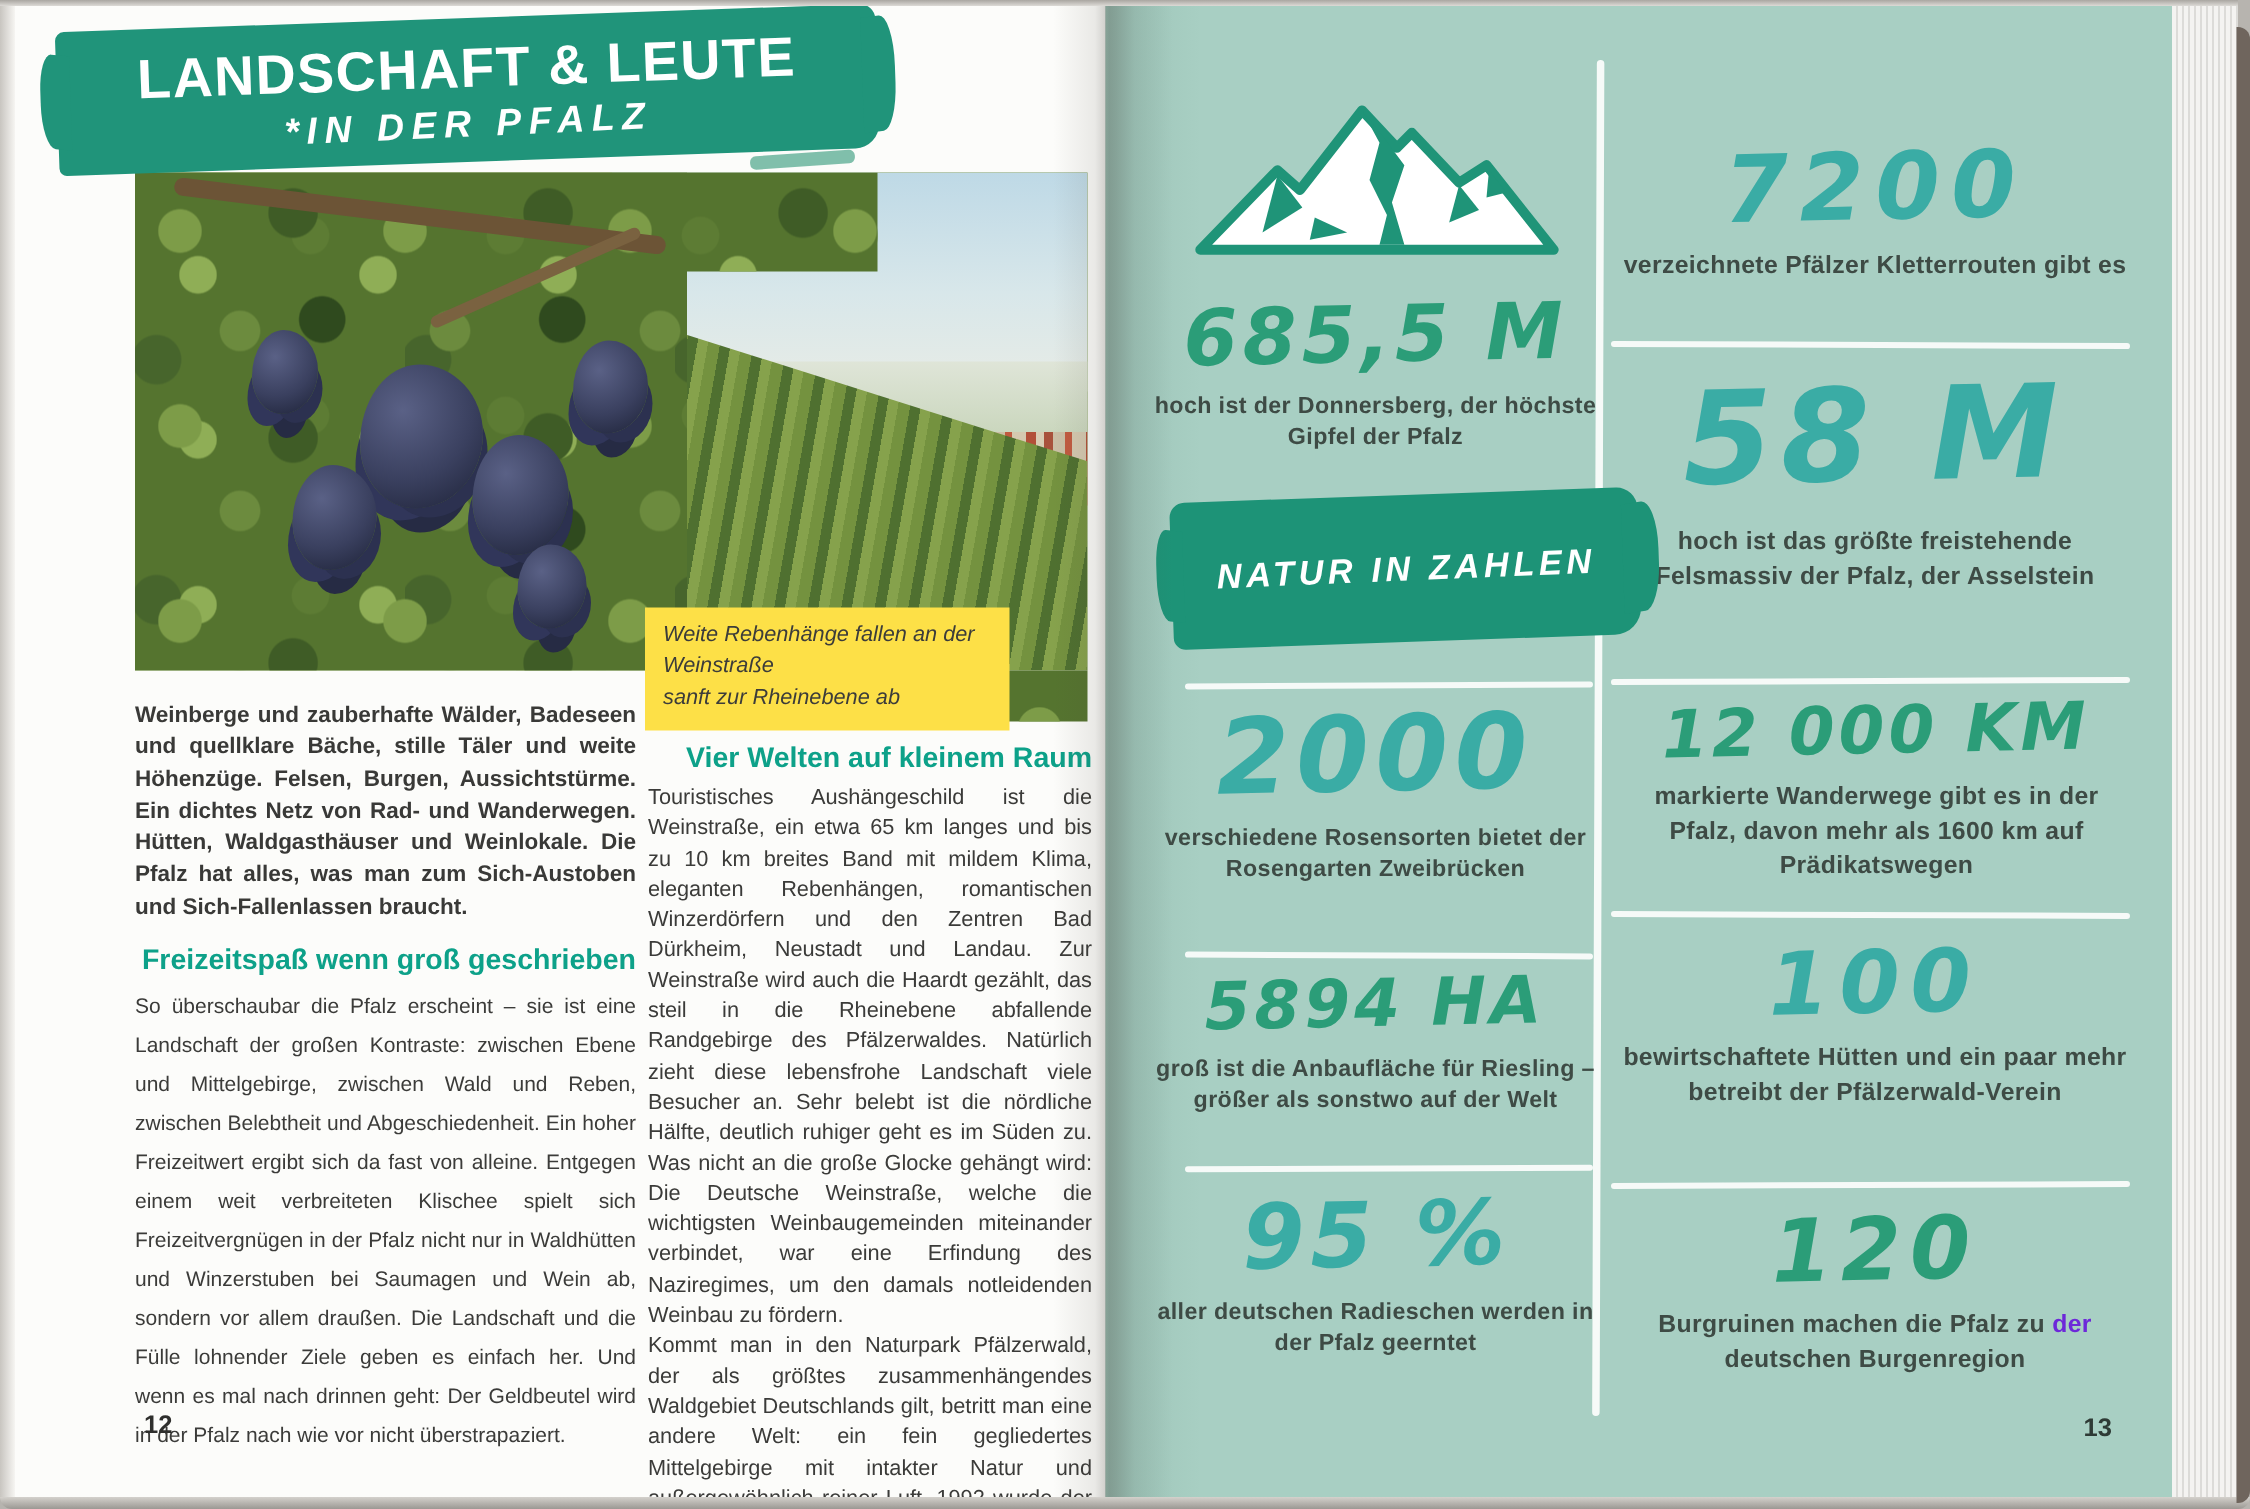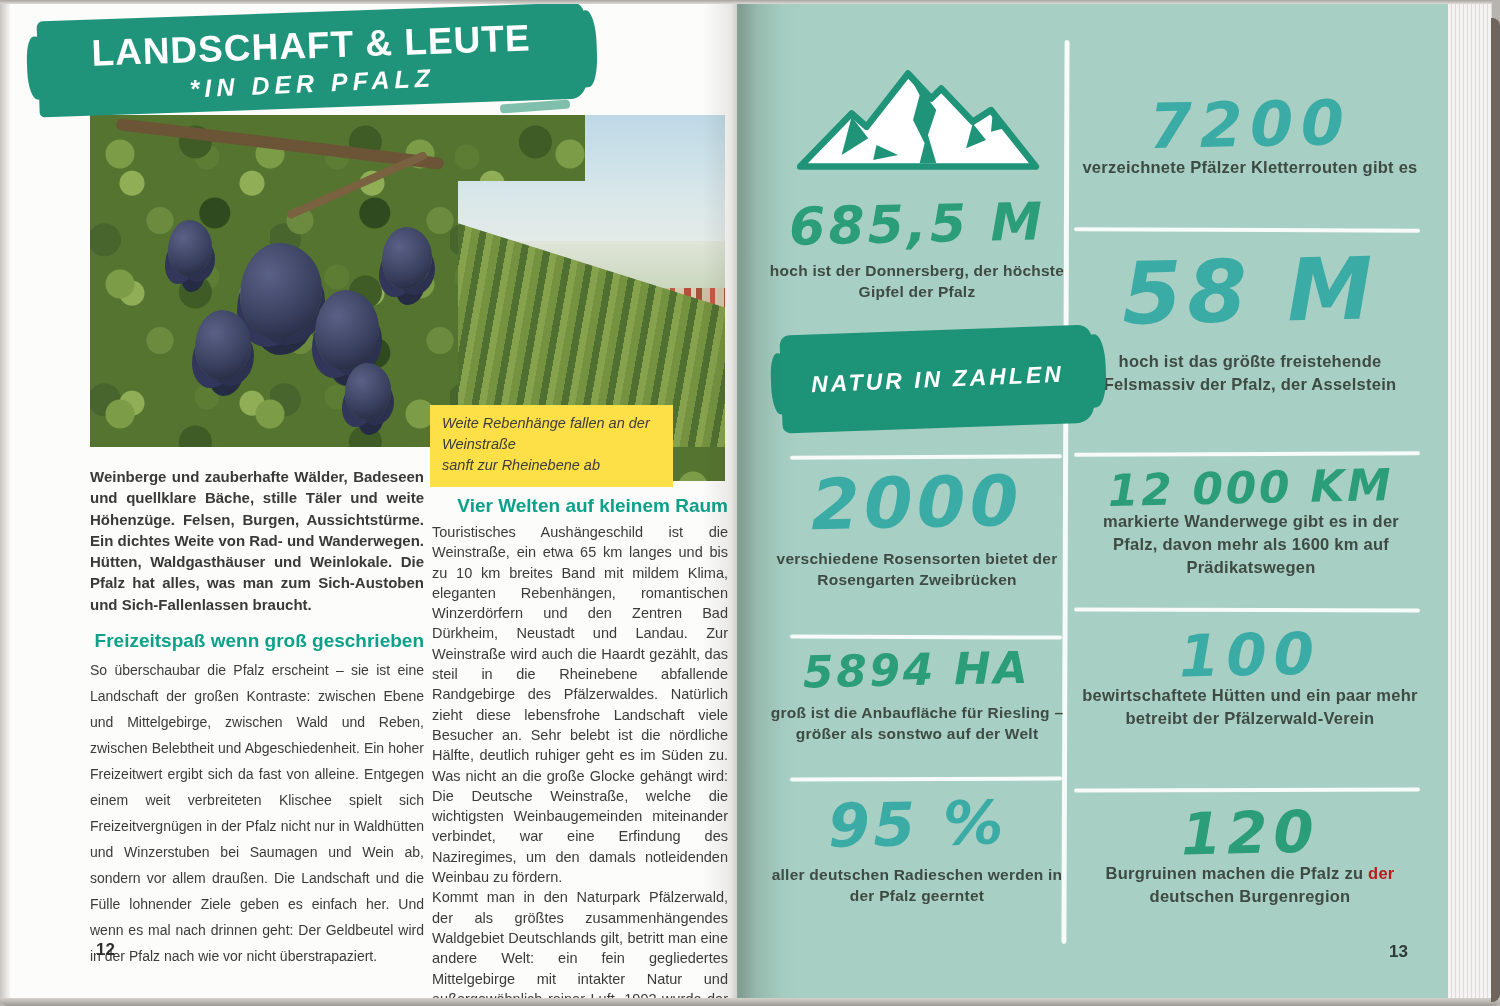--- a/index.html
+++ b/index.html
@@ -93,33 +93,33 @@
   .natur-banner::before{content:"";position:absolute;left:-10px;top:18%;height:62%;width:18px;background:inherit;transform:skewY(8deg);border-radius:40% 0 0 45%;}
   .natur-banner::after{content:"";position:absolute;right:-13px;top:10%;height:74%;width:24px;background:inherit;transform:skewY(-7deg);border-radius:0 45% 42% 0;}
   .natur-label{color:#ffffff;font-size:23px;font-weight:700;font-style:italic;letter-spacing:3px;transform:rotate(-.4deg);white-space:nowrap;}
 
   .cell{position:absolute;display:flex;flex-direction:column;align-items:center;justify-content:flex-start;text-align:center;}
   .stat-value{font-family:"DejaVu Sans","Liberation Sans",sans-serif;font-weight:700;font-style:italic;letter-spacing:.06em;transform:rotate(-1.2deg);line-height:1;}
   .num-teal{color:#3aaca5;}
   .num-green{color:#2b9d78;}
   .stat-caption{font-weight:700;color:#3e4b45;letter-spacing:.25px;}
   .cap-l{font-size:15.5px;line-height:1.38;max-width:300px;margin-top:10px;}
-  .cap-r{font-size:16.5px;line-height:1.38;max-width:345px;}
+  .cap-r{font-size:16.5px;line-height:1.38;max-width:345px;margin-top:10px;}
   .c-icon{left:56px;top:58px;width:250px;height:112px;}
   .c-685{left:12px;top:194px;width:336px;}   .c-685 .stat-value{font-size:52px;}
   .c-2000{left:12px;top:464px;width:336px;}  .c-2000 .stat-value{font-size:70px;}
   .c-5894{left:12px;top:644px;width:336px;}  .c-5894 .stat-value{font-size:44px;}
   .c-95{left:12px;top:790px;width:336px;}    .c-95 .stat-value{font-size:60px;}
   .c-7200{left:340px;top:90px;width:346px;}  .c-7200 .stat-value{font-size:62px;letter-spacing:.12em;}
   .c-58{left:340px;top:244px;width:346px;}   .c-58 .stat-value{font-size:86px;}
   .c-12000{left:338px;top:462px;width:352px;}.c-12000 .stat-value{font-size:44px;}
   .c-100{left:340px;top:622px;width:346px;}  .c-100 .stat-value{font-size:58px;letter-spacing:.12em;}
   .c-120{left:340px;top:800px;width:346px;}  .c-120 .stat-value{font-size:58px;letter-spacing:.1em;}
   .c-58 .stat-caption{margin-top:16px;}
-  .stat-caption .em{color:#b91c1c;}
+  .stat-caption .em{color:#6d28d9;}
   .pn-right{position:absolute;right:40px;bottom:36px;color:#2e3a35;}
 </style>
 </head>
 <body>
 
 <div class="book">
 
   <div class="left-page">
 
     <div class="banner-frag"></div>
@@ -145,21 +145,21 @@
       <div class="grape g6"></div>
     </div>
     <div class="photo-ext"></div>
 
     <div class="caption-box">
       <span class="cap">Weite Rebenhänge fallen an der Weinstraße</span>
       <span class="cap">sanft zur Rheinebene ab</span>
     </div>
 
     <div class="col col-left">
-      <p class="intro">Weinberge und zauberhafte Wälder, Badeseen und quellklare Bäche, stille Täler und weite Höhenzüge. Felsen, Burgen, Aussichtstürme. Ein dichtes Weite von Rad- und Wanderwegen. Hütten, Waldgasthäuser und Weinlokale. Die Pfalz hat alles, was man zum Sich-Austoben und Sich-Fallenlassen braucht.</p>
+      <p class="intro">Weinberge und zauberhafte Wälder, Badeseen und quellklare Bäche, stille Täler und weite Höhenzüge. Felsen, Burgen, Aussichtstürme. Ein dichtes Netz von Rad- und Wanderwegen. Hütten, Waldgasthäuser und Weinlokale. Die Pfalz hat alles, was man zum Sich-Austoben und Sich-Fallenlassen braucht.</p>
       <h3 class="sect">Freizeitspaß wenn groß geschrieben</h3>
       <p class="bodytx">So überschaubar die Pfalz erscheint – sie ist eine Landschaft der großen Kontraste: zwischen Ebene und Mittelgebirge, zwischen Wald und Reben, zwischen Belebtheit und Abgeschiedenheit. Ein hoher Freizeitwert ergibt sich da fast von alleine. Entgegen einem weit verbreiteten Klischee spielt sich Freizeitvergnügen in der Pfalz nicht nur in Waldhütten und Winzerstuben bei Saumagen und Wein ab, sondern vor allem draußen. Die Landschaft und die Fülle lohnender Ziele geben es einfach her. Und wenn es mal nach drinnen geht: Der Geldbeutel wird in der Pfalz nach wie vor nicht überstrapaziert.</p>
     </div>
 
     <div class="col col-right">
       <h3 class="sect">Vier Welten auf kleinem Raum</h3>
       <p class="bodytx">Touristisches Aushängeschild ist die Weinstraße, ein etwa 65 km langes und bis zu 10 km breites Band mit mildem Klima, eleganten Rebenhängen, romantischen Winzerdörfern und den Zentren Bad Dürkheim, Neustadt und Landau. Zur Weinstraße wird auch die Haardt gezählt, das steil in die Rheinebene abfallende Randgebirge des Pfälzerwaldes. Natürlich zieht diese lebensfrohe Landschaft viele Besucher an. Sehr belebt ist die nördliche Hälfte, deutlich ruhiger geht es im Süden zu. Was nicht an die große Glocke gehängt wird: Die Deutsche Weinstraße, welche die wichtigsten Weinbaugemeinden miteinander verbindet, war eine Erfindung des Naziregimes, um den damals notleidenden Weinbau zu fördern.</p>
       <p class="bodytx">Kommt man in den Naturpark Pfälzerwald, der als größtes zusammenhängendes Waldgebiet Deutschlands gilt, betritt man eine andere Welt: ein fein gegliedertes Mittelgebirge mit intakter Natur und außergewöhnlich reiner Luft. 1992 wurde der Pfälzerwald zusammen mit den französischen Nordvogesen als UNESCO-Biosphärenreservat ein-</p>
     </div>
 

